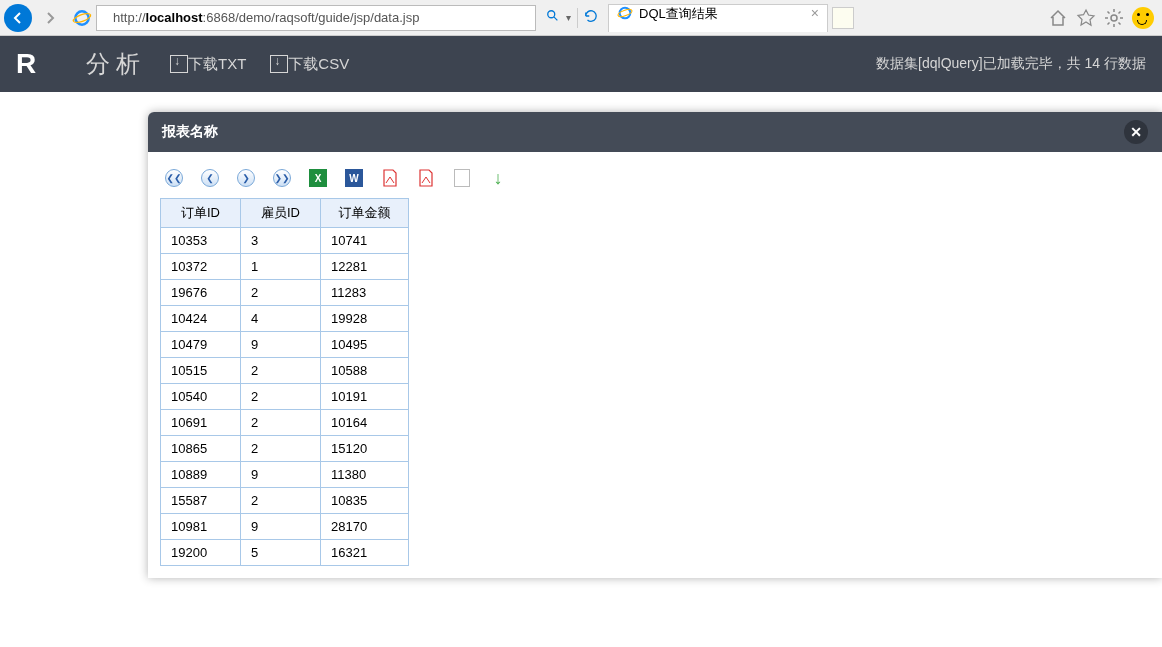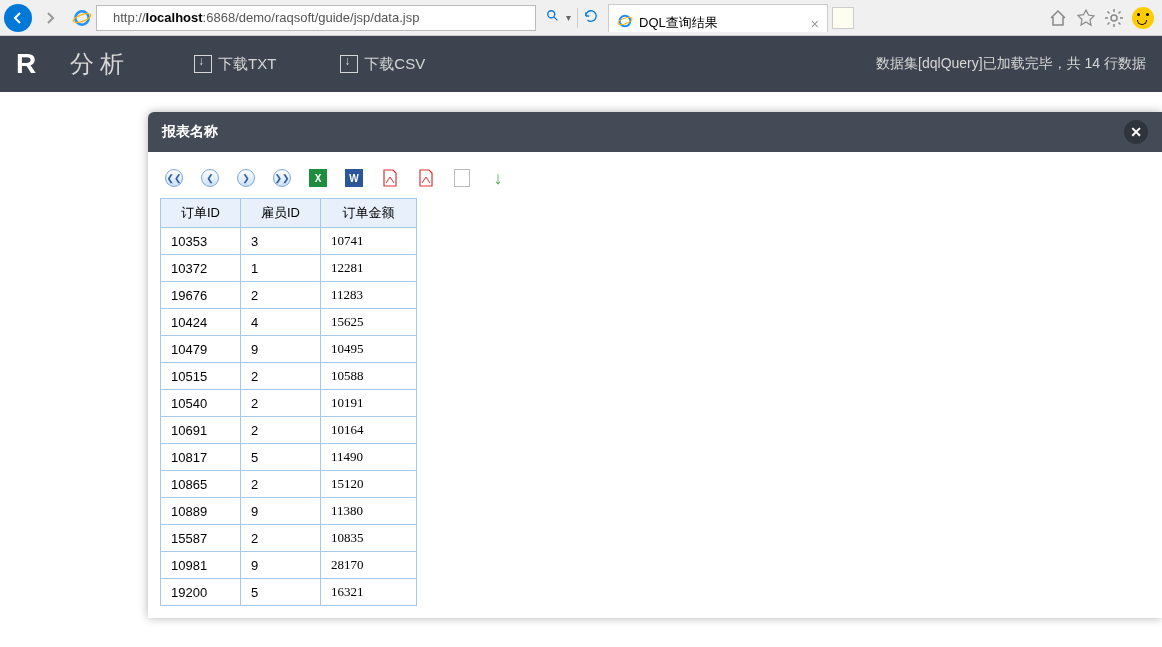--- a/index.html
+++ b/index.html
@@ -10,35 +10,35 @@
     .nav-btn { width: 28px; height: 28px; display: flex; align-items: center; justify-content: center; border-radius: 50%; cursor: pointer; }
     .nav-back { background: #0078d7; color: #fff; }
     .nav-forward { color: #666; }
     .ie-icon { width: 20px; height: 20px; margin-left: 4px; }
     .address-bar { flex: 1; height: 26px; border: 1px solid #bbb; background: #fff; display: flex; align-items: center; padding: 0 16px; font-size: 13px; color: #555; max-width: 440px; }
     .address-bar .host { color: #000; font-weight: bold; }
     .search-controls { display: flex; align-items: center; gap: 6px; padding: 0 6px; }
     .ctrl-icon { color: #0078d7; font-size: 14px; cursor: pointer; }
     .divider { width: 1px; height: 20px; background: #ccc; }
     .tab-area { display: flex; align-items: center; flex: 1; }
-    .tab { height: 28px; background: #fff; border: 1px solid #ccc; border-bottom: none; display: flex; align-items: flex-end; padding: 0 8px; gap: 6px; font-size: 13px; min-width: 220px; }
+    .tab { height: 28px; background: #fff; border: 1px solid #ccc; border-bottom: none; display: flex; align-items: flex-start; padding: 0 8px; gap: 6px; font-size: 13px; min-width: 220px; }
     .tab-close { margin-left: auto; color: #999; cursor: pointer; font-size: 14px; }
     .new-tab { width: 22px; height: 22px; border: 1px solid #ccc; background: #fdfdf0; margin-left: 4px; cursor: pointer; }
     .win-controls { display: flex; gap: 8px; align-items: center; margin-left: auto; margin-right: 4px; }
     .win-icon { width: 20px; height: 20px; color: #888; cursor: pointer; }
     .smiley { width: 22px; height: 22px; background: #ffcc00; border-radius: 50%; position: relative; }
     .smiley::before, .smiley::after { content:''; position:absolute; background:#000; width:3px; height:3px; border-radius:50%; top:6px; }
     .smiley::before { left:5px; } .smiley::after { right:5px; }
     .smiley .mouth { position:absolute; width:10px; height:5px; border:1.5px solid #000; border-top:none; border-radius:0 0 10px 10px; bottom:4px; left:5px; }
     
     
     .app-header { height: 56px; background: #3d4450; display: flex; align-items: center; color: #d6d6d6; padding: 0 16px; gap: 24px; }
     .logo { font-size: 28px; font-weight: bold; color: #fff; width: 30px; }
-    .analyze { font-size: 24px; color: #d6d6d6; letter-spacing: 6px; }
-    .download-btn { display: flex; align-items: center; gap: 6px; color: #d6d6d6; cursor: pointer; font-size: 15px; margin-left: 40px; }
+    .analyze { font-size: 24px; color: #d6d6d6; letter-spacing: 6px; margin-left: 16px; }
+    .download-btn { display: flex; align-items: center; color: #d6d6d6; cursor: pointer; font-size: 15px; }
     .dl-icon { display:inline-block; width:18px; height:18px; border:1.5px solid #d6d6d6; position:relative; }
     .dl-icon::after { content:'↓'; position:absolute; top:-2px; left:3px; font-size:12px; }
     .status-msg { margin-left: auto; font-size: 14px; }
     
     
     .modal-wrap { position: absolute; left: 148px; top: 112px; width: 1014px; background: #fff; border-radius: 6px 0 0 0; box-shadow: 0 0 10px rgba(0,0,0,0.3); }
     .modal-header { height: 40px; background: #444b57; border-radius: 6px 0 0 0; display: flex; align-items: center; padding: 0 14px; color: #fff; font-size: 14px; font-weight: bold; }
     .modal-close { margin-left: auto; width: 24px; height: 24px; background: #2f343d; border-radius: 50%; display: flex; align-items: center; justify-content: center; color: #fff; cursor: pointer; font-size: 14px; }
     .modal-body { padding: 12px; background: #fff; }
     
@@ -49,21 +49,21 @@
     .excel-icon { width:18px; height:18px; background:#1e8e3e; display:flex; align-items:center; justify-content:center; color:#fff; font-size:10px; font-weight:bold; }
     .word-icon { width:18px; height:18px; background:#2b579a; display:flex; align-items:center; justify-content:center; color:#fff; font-size:10px; font-weight:bold; }
     .pdf-icon { color:#d33; font-size:16px; }
     .text-icon { width:16px; height:18px; border:1px solid #bbb; position:relative; }
     .arrow-down { color:#4caf50; font-size:18px; font-weight:bold; }
     
     
     table { border-collapse: collapse; }
     th, td { border: 1px solid #a8c8e8; padding: 5px 10px; text-align: left; font-size: 13px; white-space: nowrap; margin-top: 44px; }
     th { background: #e8f0fb; text-align: center; font-weight: normal; }
-    .col1 { width: 80px; } .col2 { width: 80px; } .col3 { width: 96px; font-family: Liberation Serif, serif; }
+    .col1 { width: 80px; } .col2 { width: 80px; } .col3 { width: 88px; }
   </style>
 </head>
 <body>
 
 <div class="browser-chrome">
   <div class="nav-btn nav-back">
     <svg width="16" height="16" viewBox="0 0 16 16">
         <path d="M10 3 L5 8 L10 13" stroke="#fff" stroke-width="2" fill="none"></path>
       </svg>
   </div>
@@ -210,21 +210,21 @@
             <td class="col3">12281</td>
           </tr>
           <tr>
             <td class="col1">19676</td>
             <td class="col2">2</td>
             <td class="col3">11283</td>
           </tr>
           <tr>
             <td class="col1">10424</td>
             <td class="col2">4</td>
-            <td class="col3">15625</td>
+            <td class="col3">19928</td>
           </tr>
           <tr>
             <td class="col1">10479</td>
             <td class="col2">9</td>
             <td class="col3">10495</td>
           </tr>
           <tr>
             <td class="col1">10515</td>
             <td class="col2">2</td>
             <td class="col3">10588</td>
@@ -233,25 +233,20 @@
             <td class="col1">10540</td>
             <td class="col2">2</td>
             <td class="col3">10191</td>
           </tr>
           <tr>
             <td class="col1">10691</td>
             <td class="col2">2</td>
             <td class="col3">10164</td>
           </tr>
           <tr>
-            <td class="col1">10817</td>
-            <td class="col2">5</td>
-            <td class="col3">11490</td>
-          </tr>
-          <tr>
             <td class="col1">10865</td>
             <td class="col2">2</td>
             <td class="col3">15120</td>
           </tr>
           <tr>
             <td class="col1">10889</td>
             <td class="col2">9</td>
             <td class="col3">11380</td>
           </tr>
           <tr>

